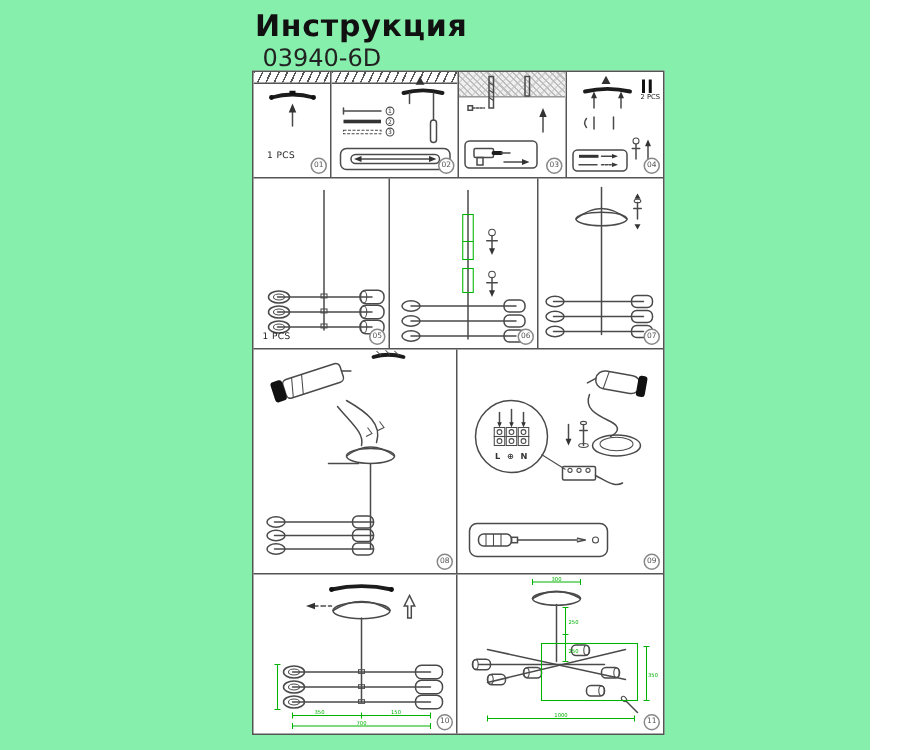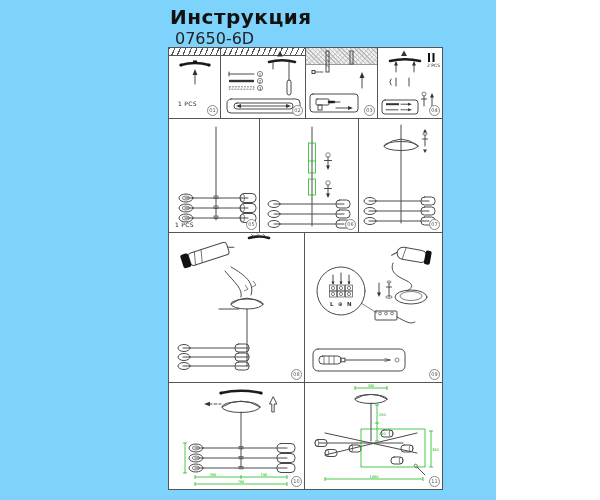--- a/index.html
+++ b/index.html
@@ -1,16 +1,16 @@
 <!DOCTYPE html>
 <html><head>
 <meta charset="utf-8">
 <style>
   html,body{margin:0;padding:0;background:#fff;}
-  .sheet{position:relative;width:496px;height:500px;background:#7dd3fc;font-family:"DejaVu Sans",sans-serif;overflow:hidden;}
+  .sheet{position:relative;width:580px;height:500px;background:#86efac;font-family:"DejaVu Sans",sans-serif;overflow:hidden;}
   .title{position:absolute;left:170px;top:5px;font-size:20px;font-weight:bold;color:#111;letter-spacing:0.5px;}
   .model{position:absolute;left:175px;top:29px;font-size:16px;color:#222;font-weight:400;}
   .grid{position:absolute;left:168px;top:47px;width:275px;height:443px;border:1px solid #555;box-sizing:border-box;background:#fff;}
   .row{display:flex;box-sizing:border-box;border-bottom:1px solid #555;}
   .row:last-child{border-bottom:none;}
   .cell{position:relative;box-sizing:border-box;border-right:1px solid #555;overflow:hidden;}
   .cell:last-child{border-right:none;}
   .diag{position:absolute;left:0;top:0;}
   .ln{stroke:#4a4a4a;stroke-width:1;fill:none;stroke-linecap:round;}
   .thin{stroke:#4a4a4a;stroke-width:0.7;fill:none;}
@@ -28,21 +28,21 @@
     background:repeating-linear-gradient(115deg,#555 0,#555 1px,transparent 1px,transparent 5px);}
   .concrete{position:absolute;top:0;left:0;right:0;height:16px;border-bottom:1px solid #999;background-color:#efefef;
     background-image:repeating-linear-gradient(45deg,#bdbdbd 0,#bdbdbd 1px,transparent 1px,transparent 3px),
                      repeating-linear-gradient(-45deg,#d4d4d4 0,#d4d4d4 1px,transparent 1px,transparent 4px);}
 </style>
 </head>
 <body>
 
 <div class="sheet">
   <div class="title">Инструкция</div>
-  <div class="model">07650-6D</div>
+  <div class="model">03940-6D</div>
 
   <div class="grid">
 
     <div class="row" style="height:71px;">
 
       <div class="cell" style="width:52px;">
         <div class="ceiling"></div>
         <svg class="diag" width="52" height="71" viewBox="0 0 52 71">
           <g>
             <path class="blk" d="M12 17 Q26 13 40 17"></path>

